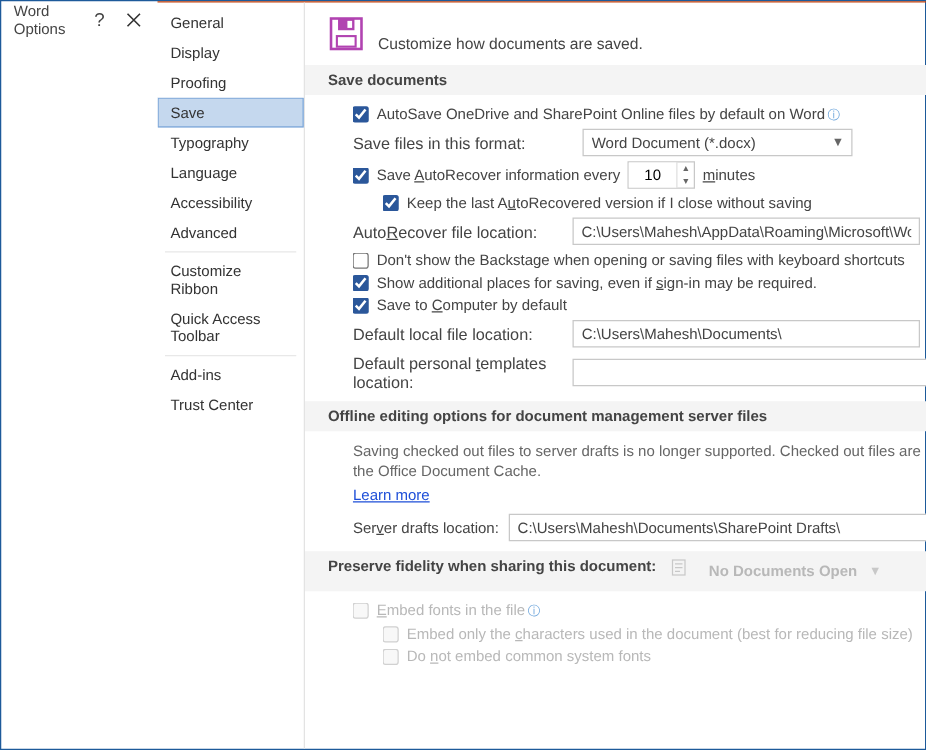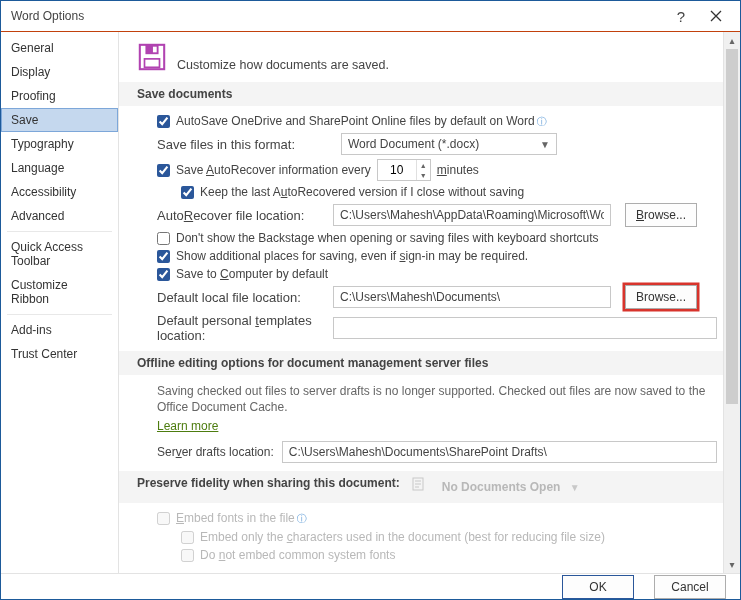--- a/index.html
+++ b/index.html
@@ -2,21 +2,21 @@
 <html><head>
 <meta charset="utf-8">
 <style>
   * { box-sizing: border-box; font-family: "Segoe UI", Arial, sans-serif; }
   html, body { margin: 0; padding: 0; }
   body { width: 741px; height: 600px; background: #fff; }
 
   .dialog {
     width: 741px; height: 600px;
     border: 1px solid #1d5a9a;
-    display: flex; flex-direction: column;
+    display: flex; flex-direction: row;
     background: #fff;
   }
   .titlebar {
     height: 30px; display: flex; align-items: center;
     padding: 0 4px 0 10px; font-size: 12px; color: #444;
   }
   .titlebar .spacer { flex: 1; }
   .titlebar .win-btn {
     width: 40px; height: 24px; display: flex; align-items: center; justify-content: center;
     font-size: 15px; color: #444;
@@ -107,21 +107,21 @@
   .btn.emph { box-shadow: 0 0 0 2.5px #d8342c; }
 
   .dropdown {
     border: 1px solid #c8c8c8; height: 22px; display: flex; align-items: center;
     padding: 0 6px; font-size: 12px; color: #444; width: 216px; justify-content: space-between;
   }
   .dropdown .chev { font-size: 10px; color: #666; }
   .dropdown.disabled { border-color: #e0e0e0; color:#b8b8b8; }
   .dropdown.disabled .chev { color:#c8c8c8; }
 
-  .learn { color: #4d7c0f; text-decoration: underline; padding-left: 20px; display: inline-block; margin-top: 4px; }
+  .learn { color: #1d4ed8; text-decoration: underline; padding-left: 20px; display: inline-block; margin-top: 4px; }
 
   .para { padding-left: 20px; color: #666; font-size: 12px; line-height: 1.35; }
 
   .info-icon::after { content: "ⓘ"; font-size: 10px; color: #6aa3da; margin-left: 2px; }
 
   .footer {
     height: 26px; border-top: 1px solid #e3e3e3;
     display: flex; align-items: center; justify-content: flex-end;
     gap: 20px; padding: 0 14px;
   }
@@ -149,22 +149,22 @@
     <div class="nav">
       <div class="nav-item">General</div>
       <div class="nav-item">Display</div>
       <div class="nav-item">Proofing</div>
       <div class="nav-item selected">Save</div>
       <div class="nav-item">Typography</div>
       <div class="nav-item">Language</div>
       <div class="nav-item">Accessibility</div>
       <div class="nav-item">Advanced</div>
       <div class="nav-sep"></div>
+      <div class="nav-item">Customize Ribbon</div>
       <div class="nav-item">Quick Access Toolbar</div>
-      <div class="nav-item">Customize Ribbon</div>
       <div class="nav-sep"></div>
       <div class="nav-item">Add-ins</div>
       <div class="nav-item">Trust Center</div>
     </div>
 
     <div class="content-wrap">
       <div class="content">
 
         <div class="heading-row">
           <svg class="disk-icon" viewBox="0 0 32 32">

